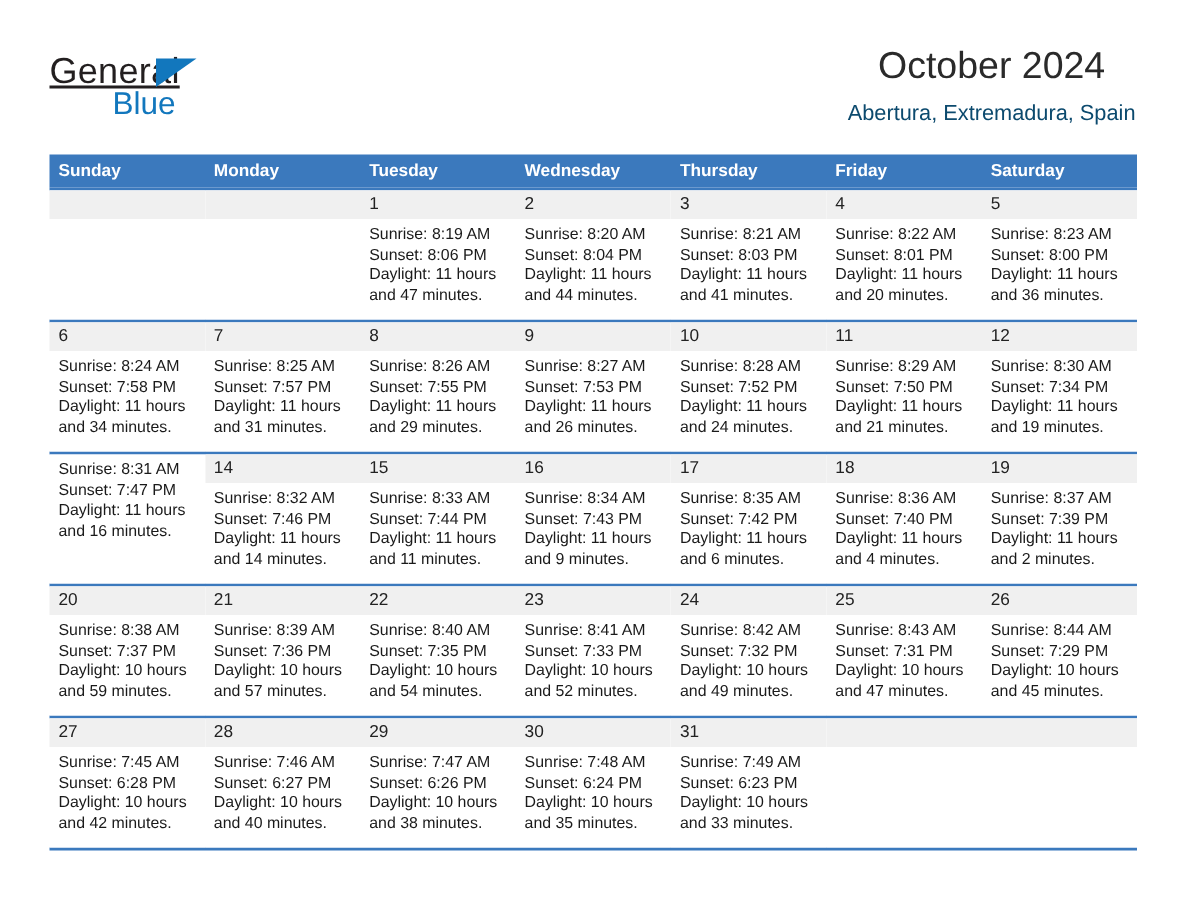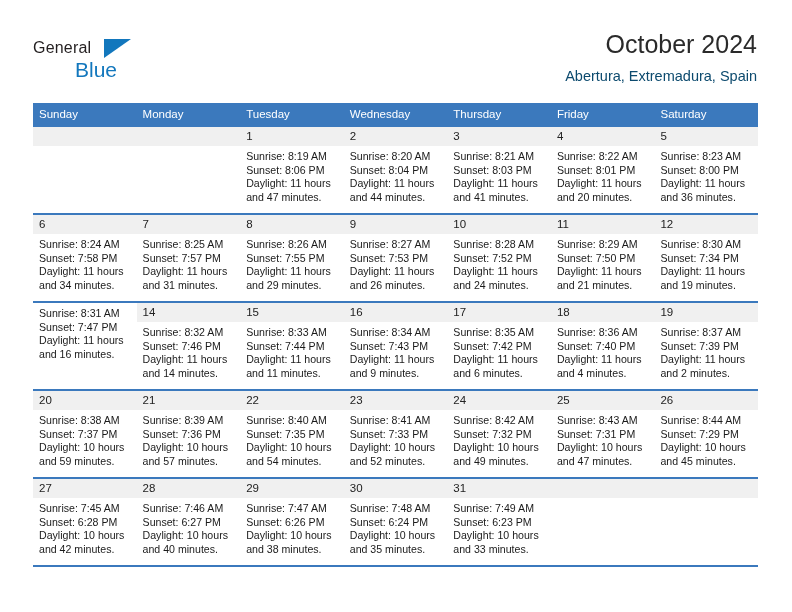--- a/index.html
+++ b/index.html
@@ -33,24 +33,25 @@
     position: absolute;
     left: 0;
     top: 8px;
     width: 230px;
     height: 56px;
   }
   .brand-general {
     position: absolute;
     left: 0;
     top: 0;
-    font-size: 16px;
+    font-size: 24px;
     letter-spacing: 0.2px;
     color: #231f20;
     line-height: 24px;
+    text-decoration: underline;
   }
   .brand-tri {
     position: absolute;
     left: 71px;
     top: 3px;
     width: 0;
     height: 0;
     border-left: 27px solid #1277bd;
     border-bottom: 19px solid transparent;
   }
@@ -60,21 +61,21 @@
     top: 22px;
     font-size: 21px;
     color: #1277bd;
     line-height: 24px;
   }
 
   .titles {
     position: absolute;
     right: 0;
     top: 0;
-    text-align: right;
+    text-align: center;
   }
   .cal-title {
     font-size: 25px;
     color: #2a2a2a;
     line-height: 32px;
     white-space: nowrap;
   }
   .cal-subtitle {
     font-size: 14.5px;
     color: #0c4a6e;
@@ -87,20 +88,21 @@
   .calendar {
     position: absolute;
     left: 33px;
     top: 103px;
     width: 725px;
   }
   .weekhead {
     display: flex;
     background: #3b79bd;
     height: 22px;
+    font-weight: bold;
   }
   .weekhead .wh {
     flex: 1 1 0;
     box-sizing: border-box;
     padding-left: 6px;
     font-size: 11.5px;
     color: #ffffff;
     line-height: 22px;
     white-space: nowrap;
     overflow: hidden;

